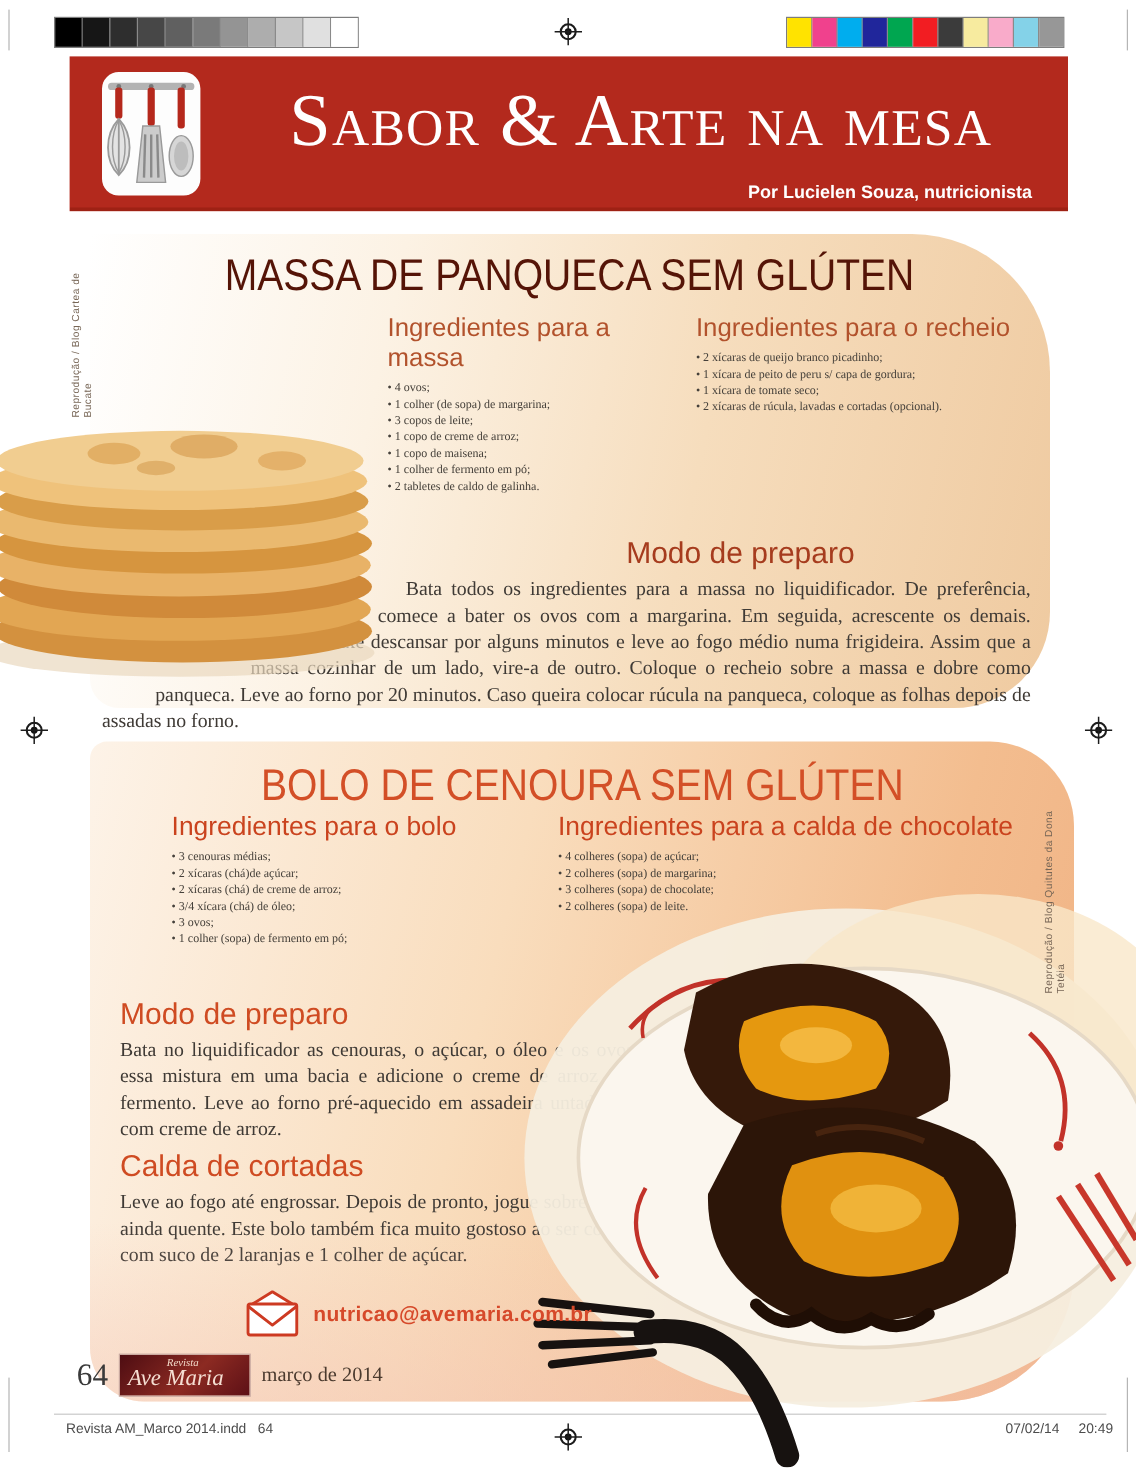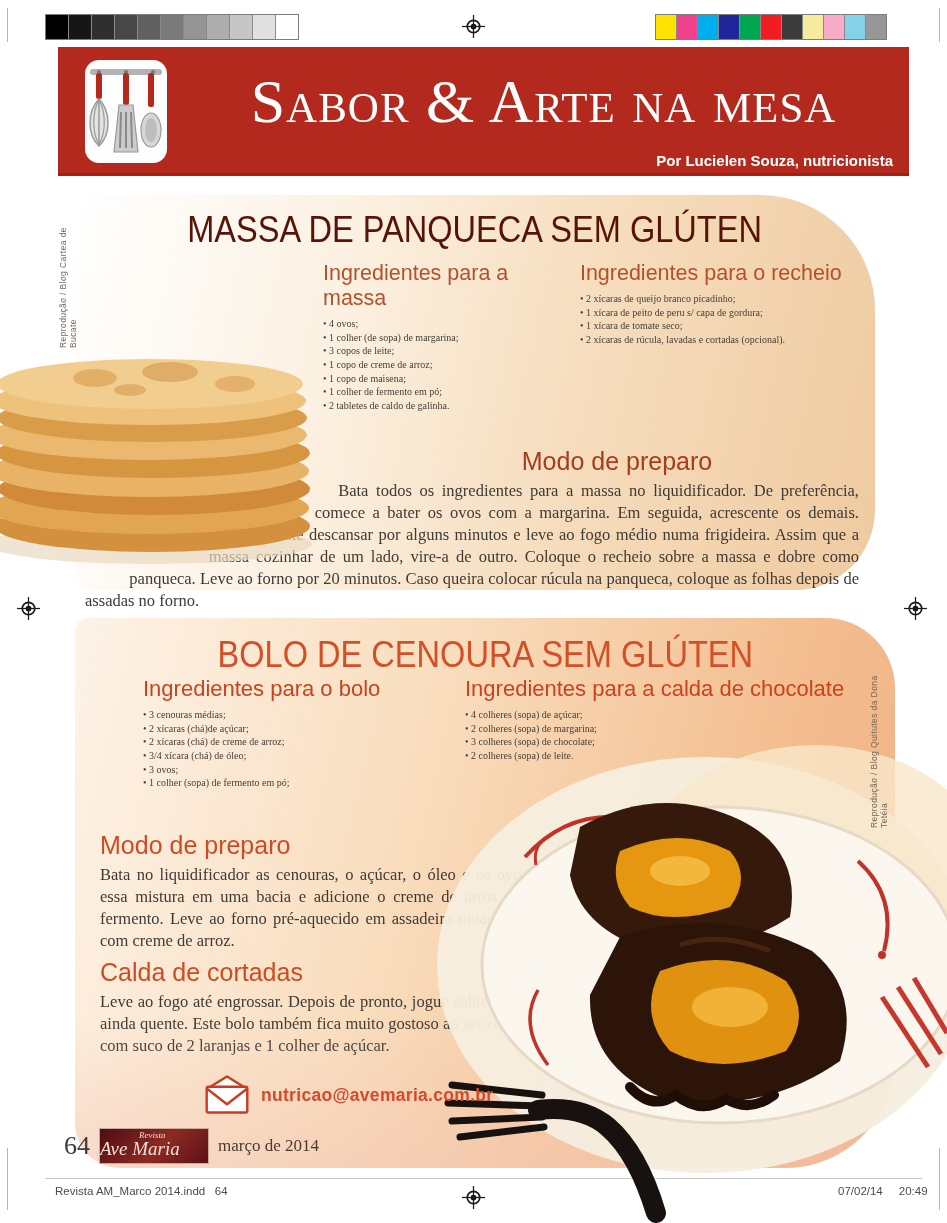--- a/index.html
+++ b/index.html
@@ -11,25 +11,25 @@
   .bar-group .cell{flex:1 1 auto;border-right:1px solid #8a8a8a;}
   .bar-group .cell:last-child{border-right:none;}
   .regmark{position:absolute;width:23px;height:23px;}
   .cropline{position:absolute;background:#b5b5b5;}
   .bottom-rule{position:absolute;left:45px;top:1178px;width:877px;height:1px;background:#c9c9c9;}
   .indd-label{position:absolute;left:55px;top:1185px;font:11.5px "Liberation Sans",sans-serif;color:#4c4c4c;white-space:pre;}
   .print-datetime{position:absolute;left:826px;top:1185px;display:flex;gap:16px;font:11.5px "Liberation Sans",sans-serif;color:#4c4c4c;padding-left:12px;}
 
   
   .banner{position:absolute;left:58px;top:47px;width:832px;height:129px;background:#b3291d;
-          box-shadow:inset 0 -3px 0 #9e2114;padding-left:19px;}
+          box-shadow:inset 0 -3px 0 #9e2114;}
   .utensil-card{position:absolute;left:27px;top:13px;width:82px;height:103px;background:#fdfdfd;border-radius:14px;overflow:hidden;}
   .banner-title{position:absolute;left:128px;right:8px;top:10px;text-align:center;color:#ffffff;
                 font-family:"Liberation Serif",serif;font-variant:small-caps;font-size:62px;line-height:1.45;letter-spacing:1px;}
-  .banner-byline{position:absolute;right:16px;bottom:7px;color:#fff;font:bold 15px "Liberation Sans",sans-serif;}
+  .banner-byline{position:absolute;right:30px;bottom:7px;color:#fff;font:bold 15px "Liberation Sans",sans-serif;}
 
   
   .panel1{position:absolute;left:75px;top:195px;width:800px;height:395px;
           border-radius:4px 115px 80px 24px;
           background:linear-gradient(102deg,#ffffff 0%,#fcf2e4 30%,#f6ddbd 62%,#efcaa0 100%);}
   .r-title{position:absolute;left:0;right:0;text-align:center;font-family:"Liberation Sans",sans-serif;font-weight:400;}
   .r-title>span{display:inline-block;transform:scaleX(.88);}
   .r1-title{top:14px;font-size:37px;color:#551407;}
   .r1-cols{position:absolute;left:248px;right:16px;top:66px;display:flex;gap:5px;}
   .r1-cols .col1{width:47%;}
@@ -70,21 +70,21 @@
   
   .v-credit{position:absolute;writing-mode:vertical-rl;transform:rotate(180deg);
             font:8.5px "Liberation Sans",sans-serif;color:#776656;letter-spacing:.4px;z-index:3;}
   .credit-left{left:58px;top:196px;height:152px;}
   .credit-right{left:869px;top:660px;height:168px;}
   .page-footer{position:absolute;left:64px;top:1128px;display:flex;align-items:center;gap:9px;z-index:3;}
   .page-num{font:26px "Liberation Serif",serif;color:#3a3a3a;}
   .logo{position:relative;width:108px;height:34px;border:1px solid #c9a9a0;
         background:linear-gradient(135deg,#4e0d12 0%,#8c2a22 55%,#5d1016 100%);}
   .logo-top{position:absolute;left:7px;top:1px;font:italic 9px "Liberation Serif",serif;color:#f2d9c8;margin-left:32px;}
-  .logo-main{position:absolute;left:0;right:15px;top:9px;
+  .logo-main{position:absolute;left:0;right:15px;top:9px;text-align:center;
              font:italic 19px "Liberation Serif",serif;color:#f5ded2;}
   .footer-date{font:17px "Liberation Serif",serif;color:#4a3a2e;}
 </style>
 </head>
 <body>
 
 <div id="page">
 
   <div class="bar-group" style="left:45px;top:14px;width:254px;height:26px;">
       <div class="cell" style="background: rgb(0, 0, 0);"></div>

